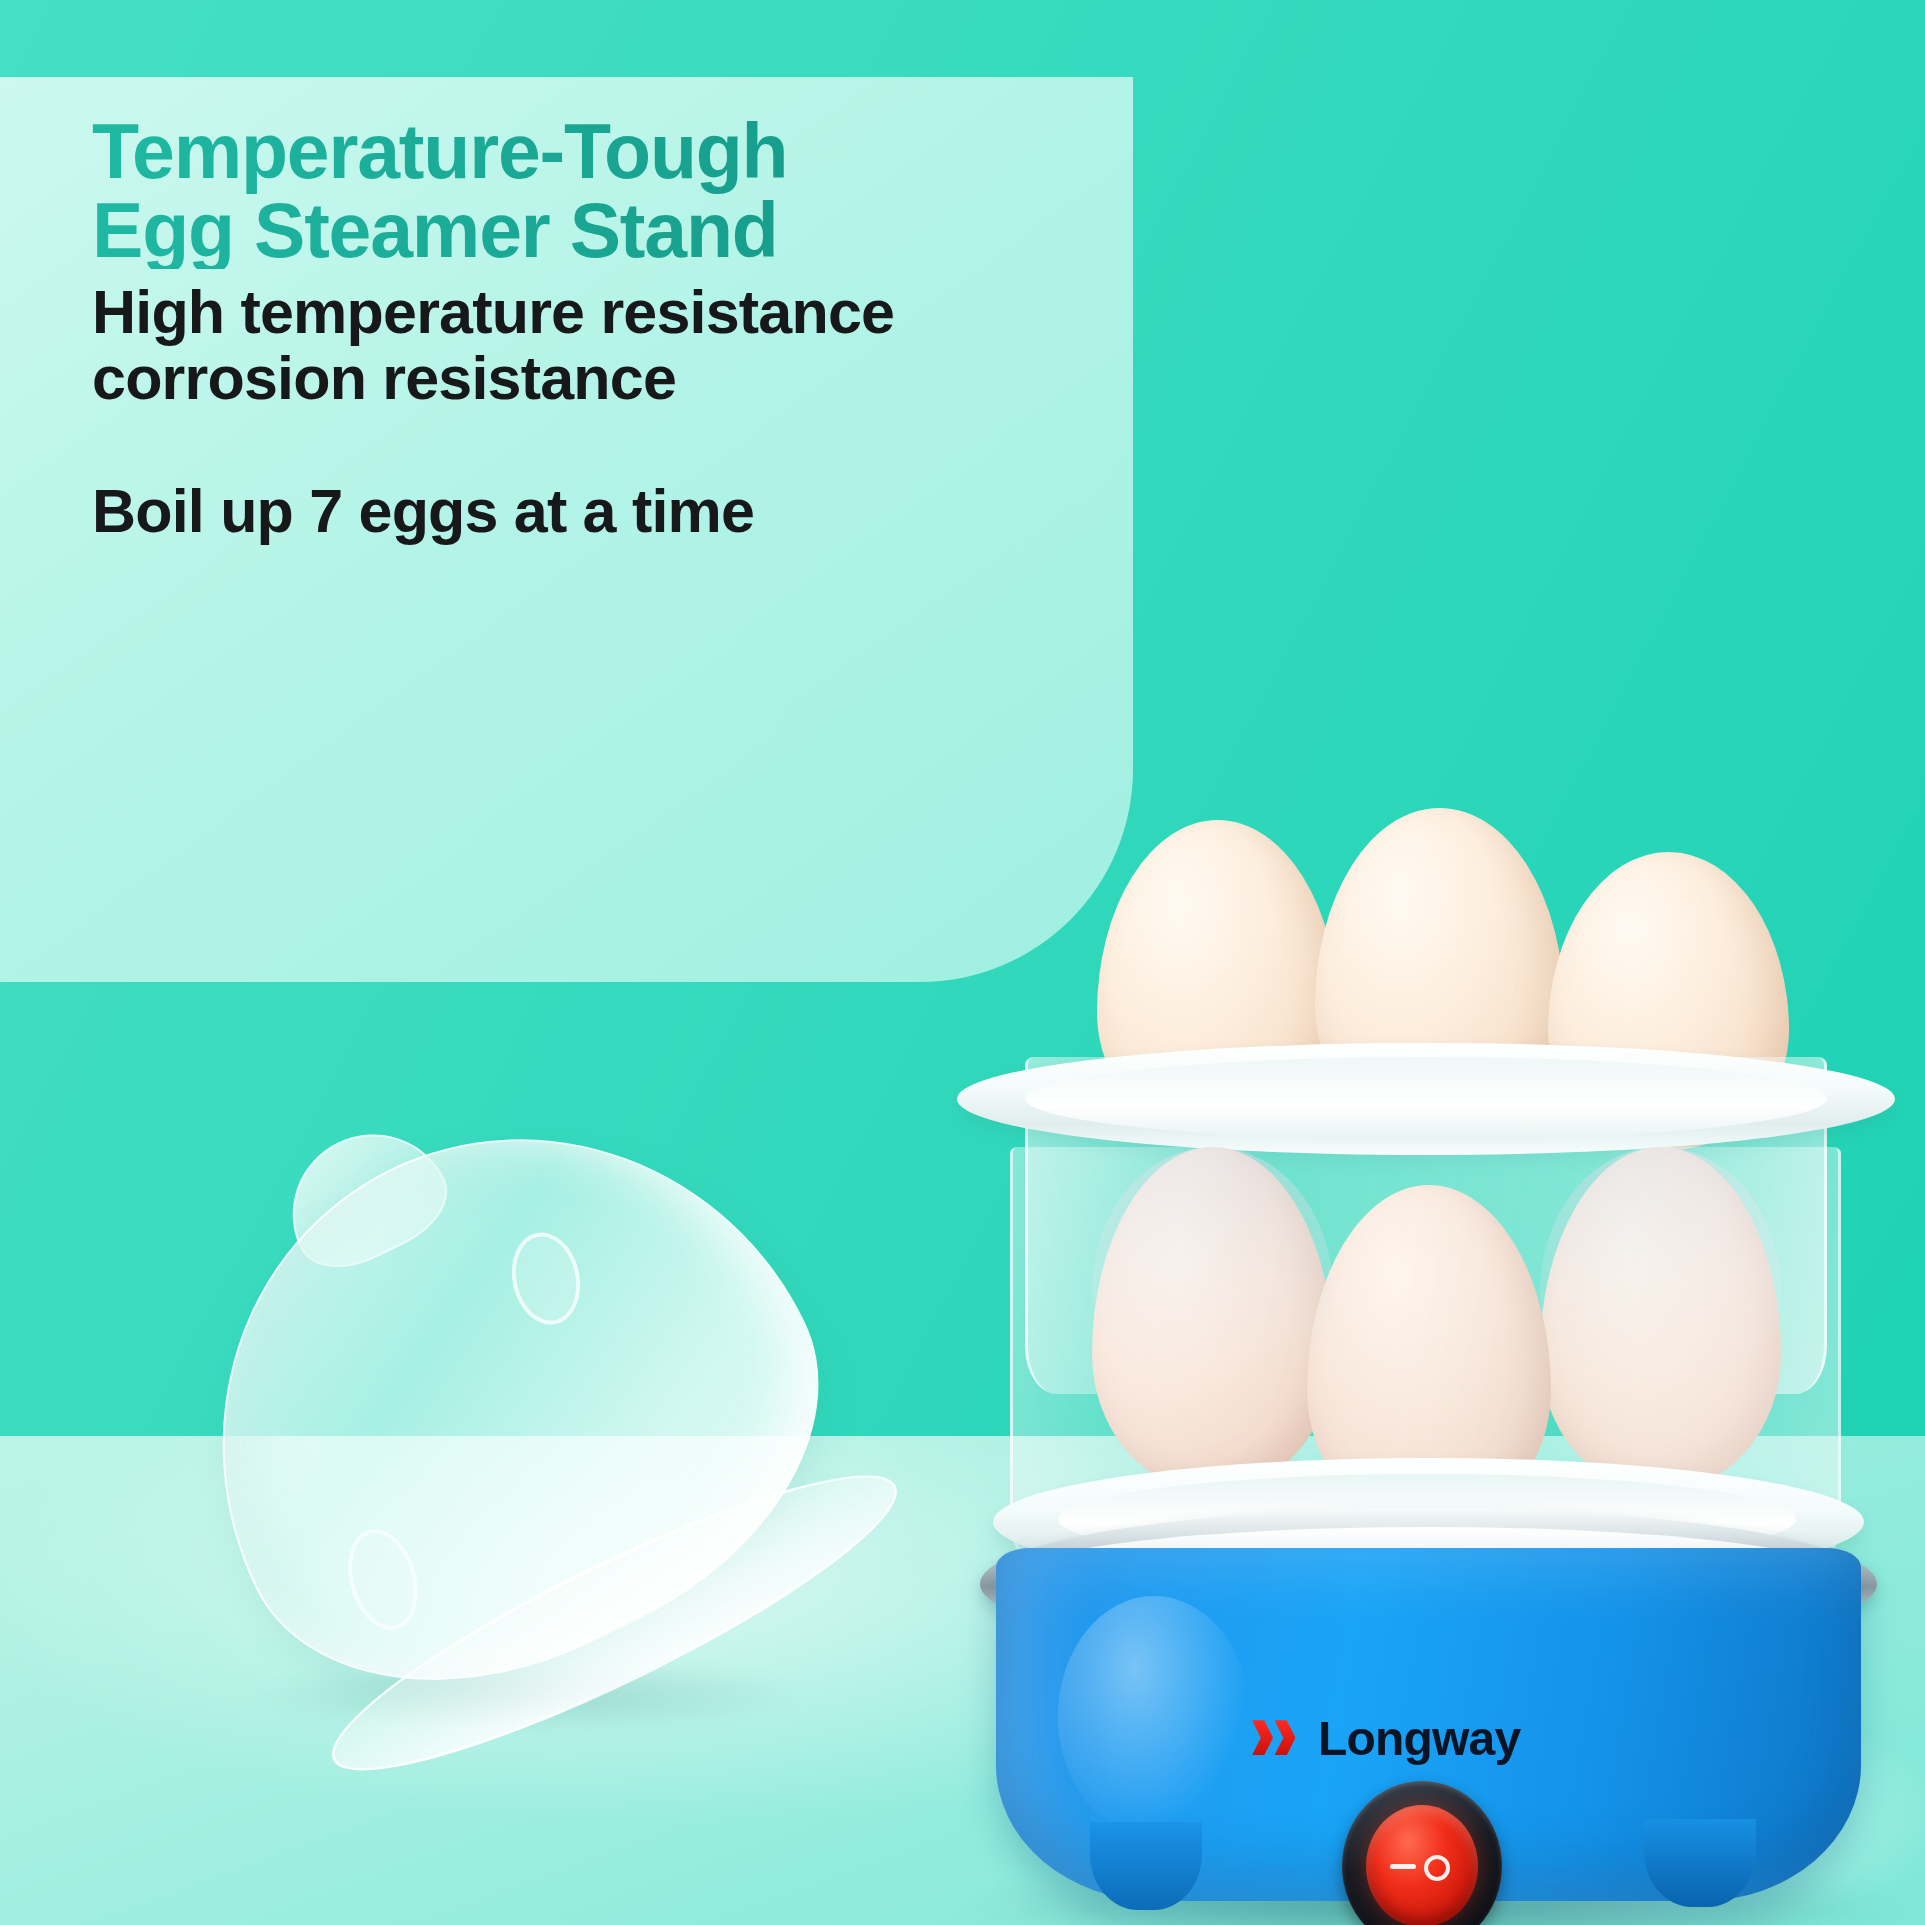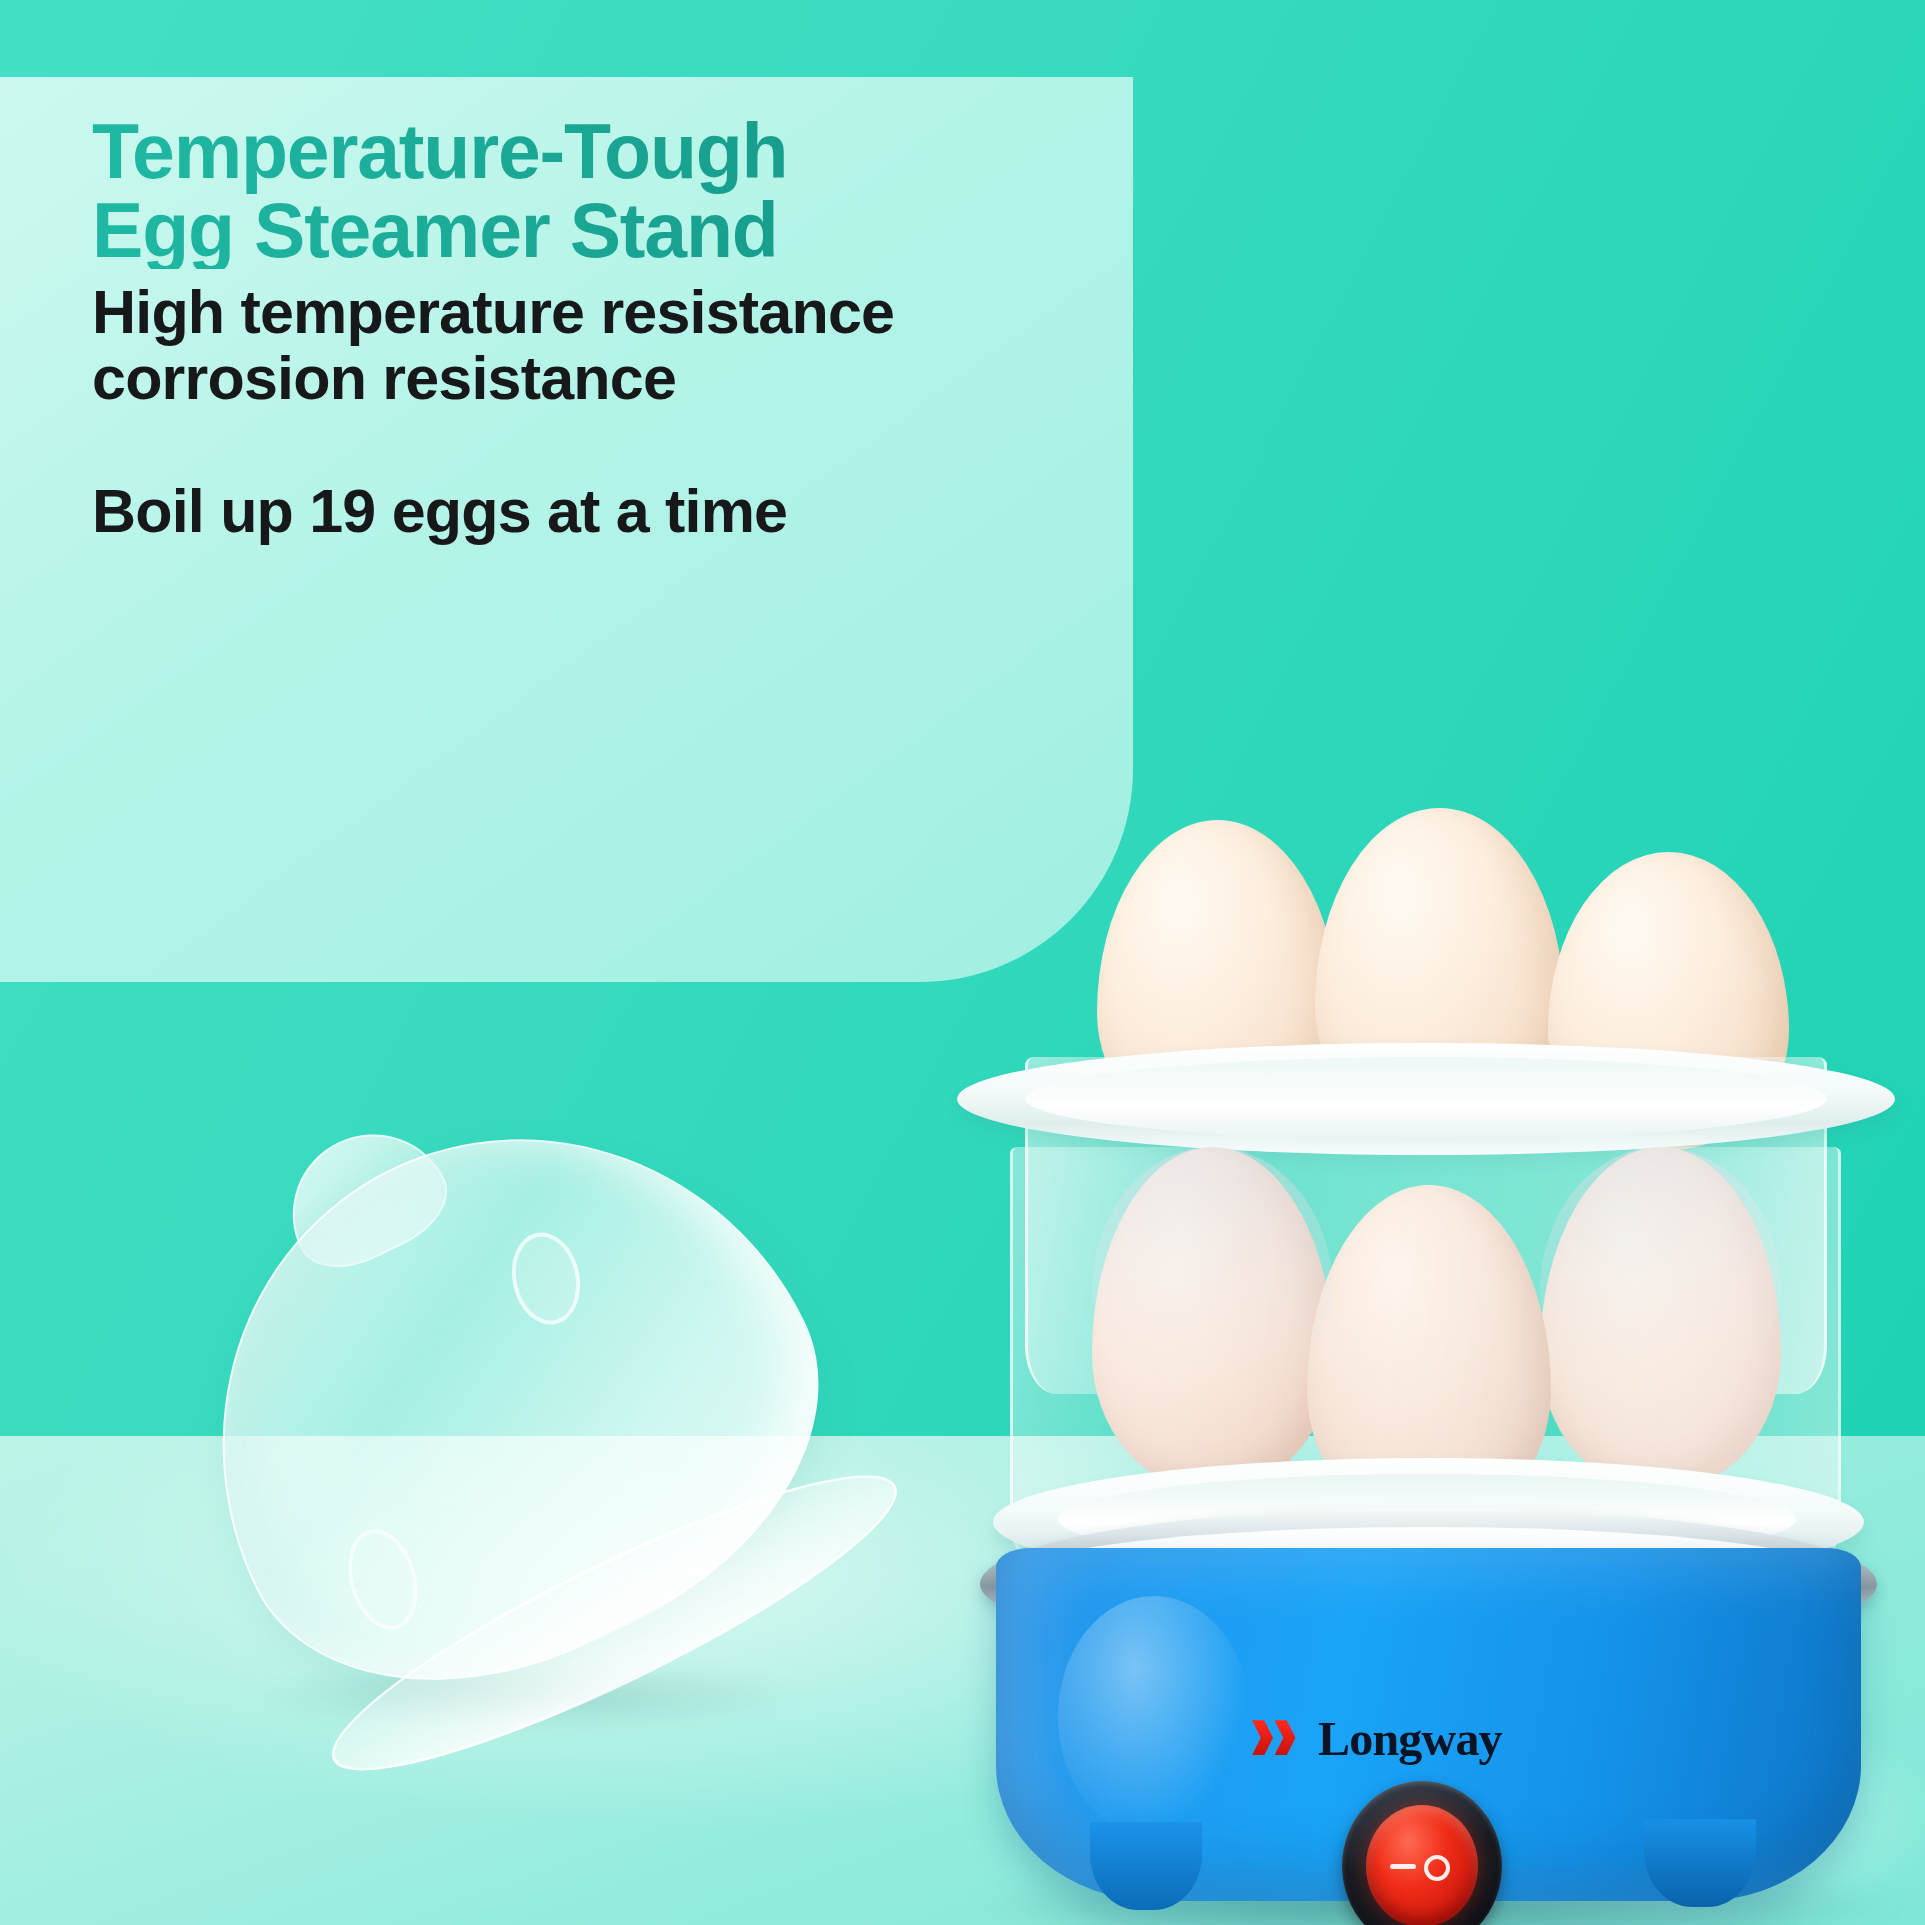--- a/index.html
+++ b/index.html
@@ -180,21 +180,21 @@
   .chev{position:relative;width:53px;height:42px;flex:0 0 auto;}
   .chev span{
     position:absolute;top:3.2px;width:21px;height:35px;
     background:linear-gradient(180deg,#ff2a1f,#c9110b);
     clip-path:polygon(0 0,58% 0,100% 50%,58% 100%,0 100%,42% 50%);
   }
   .chev span.c1{left:0;}
   .chev span.c2{left:22.5px;}
   .brand-name{
     font-size:48px;font-weight:700;color:#0b1424;letter-spacing:-0.8px;
-    font-family:Liberation Serif, serif;
+    font-family:Liberation Sans, sans-serif;
   }
 
   
   .switch-bezel{
     position:absolute;left:420px;top:979px;width:160px;height:170px;
     border-radius:50%;
     background:linear-gradient(165deg,#3b4450 0%,#161b22 45%,#0a0d12 100%);
     box-shadow:0 6.4px 14.4px rgba(0,0,0,.35),inset 0 2.4px 4.8px rgba(255,255,255,.18);
     display:flex;align-items:center;justify-content:center;
   }
@@ -255,21 +255,21 @@
   <div class="bg-wall"></div>
   <div class="bg-floor"></div>
   <div class="floor-sheen"></div>
   <div class="floor-glow-r"></div>
   <div class="text-panel"></div>
 
   <div class="copy">
     <p class="h-teal">Temperature-Tough<br>Egg Steamer Stand</p>
     <p class="sub-dark">High temperature resistance<br>corrosion resistance</p>
     <div class="gap-blk"></div>
-    <p class="sub-dark">Boil up 19 eggs at a time</p>
+    <p class="sub-dark">Boil up 7 eggs at a time</p>
   </div>
 
   <div class="product">
 
     <div class="lid-shadow"></div>
     <div class="unit-shadow"></div>
 
     <div class="lid">
       <div class="lid-knob"></div>
       <div class="lid-dome"></div>

